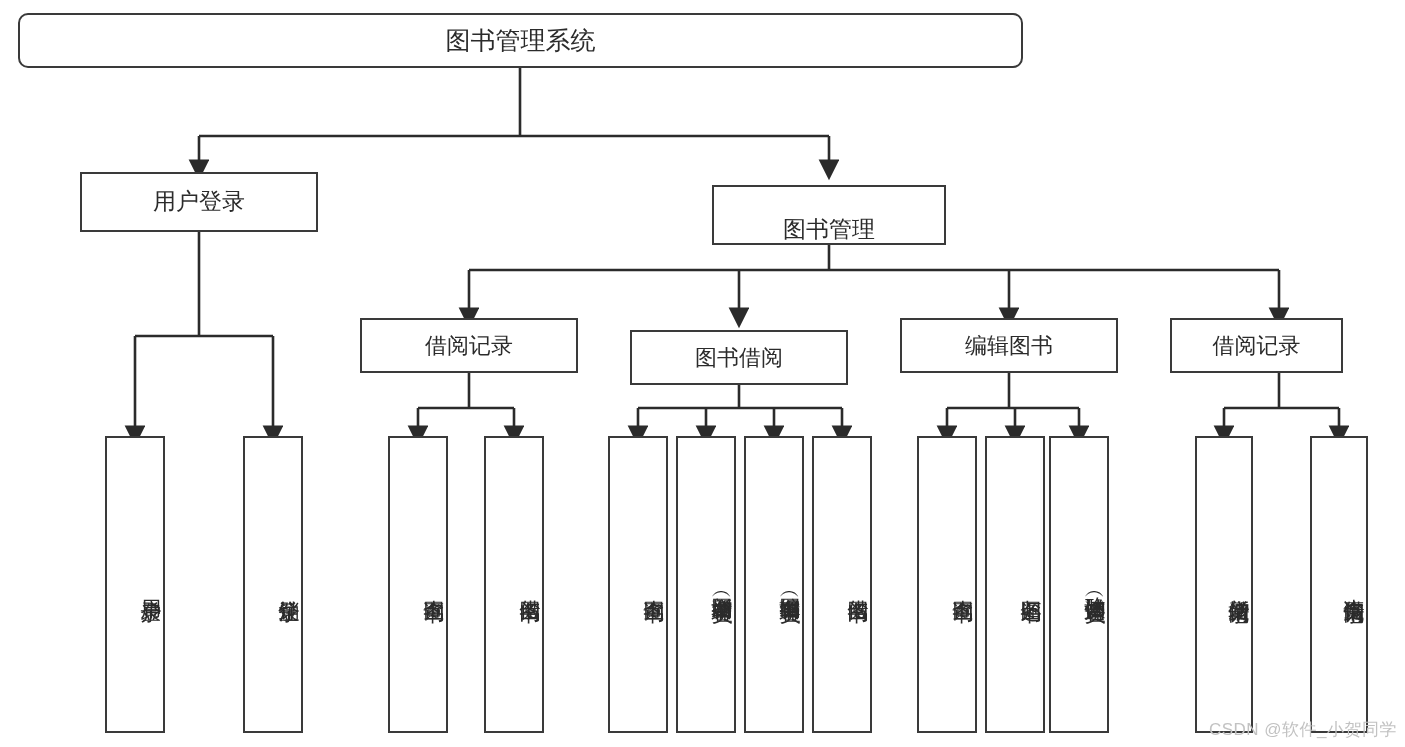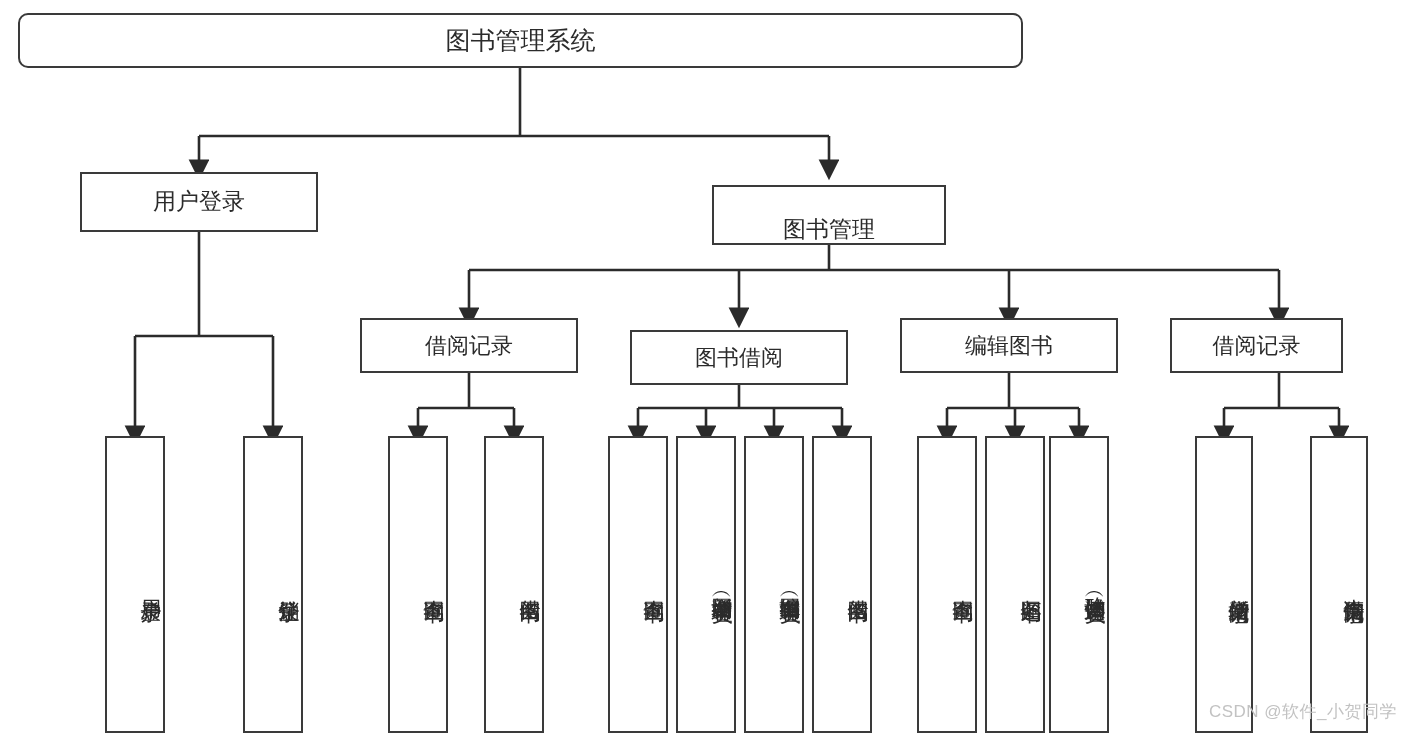--- a/index.html
+++ b/index.html
@@ -51,21 +51,21 @@
     justify-content: center;
   }
   .node.leaf > .cap {
     writing-mode: vertical-rl;
     text-orientation: upright;
     white-space: nowrap;
   }
   .watermark {
     position: absolute;
     right: 8px;
-    bottom: 24px;
+    bottom: 6px;
     font-size: 17px;
     color: #c2c2c2;
     white-space: nowrap;
     z-index: 3;
     letter-spacing: 0.5px;
   }
 </style>
 </head>
 <body>
 

